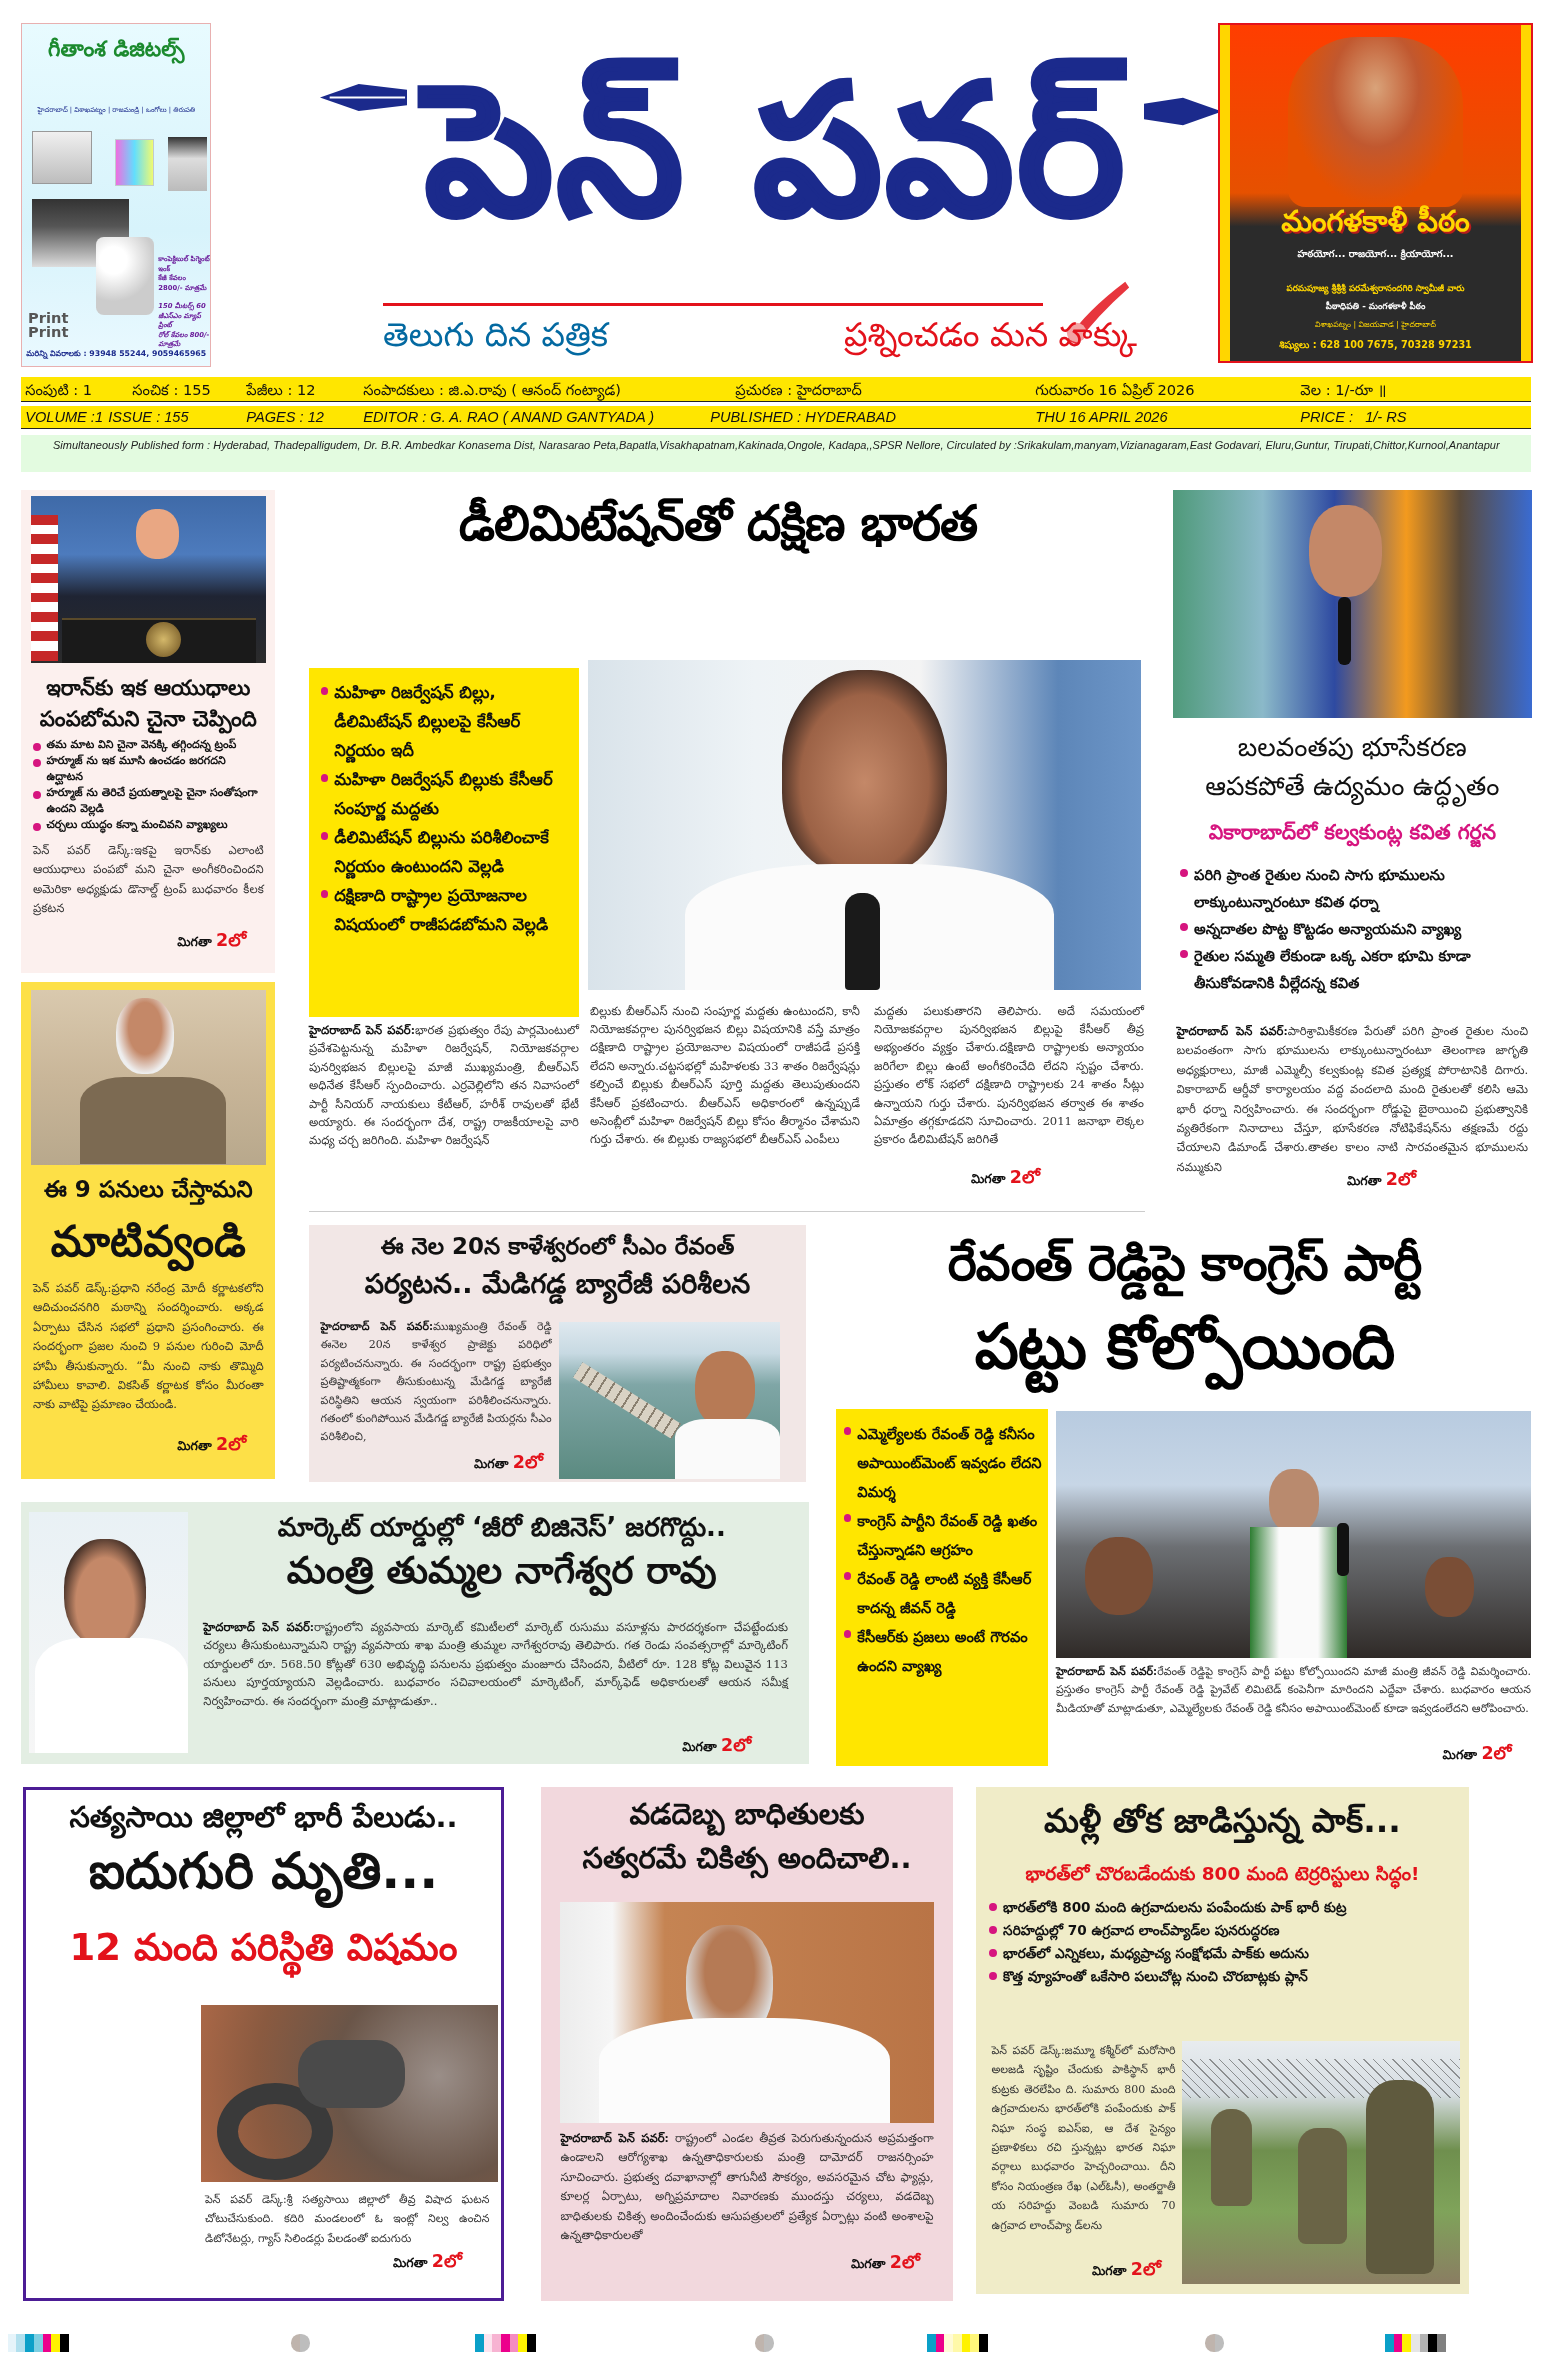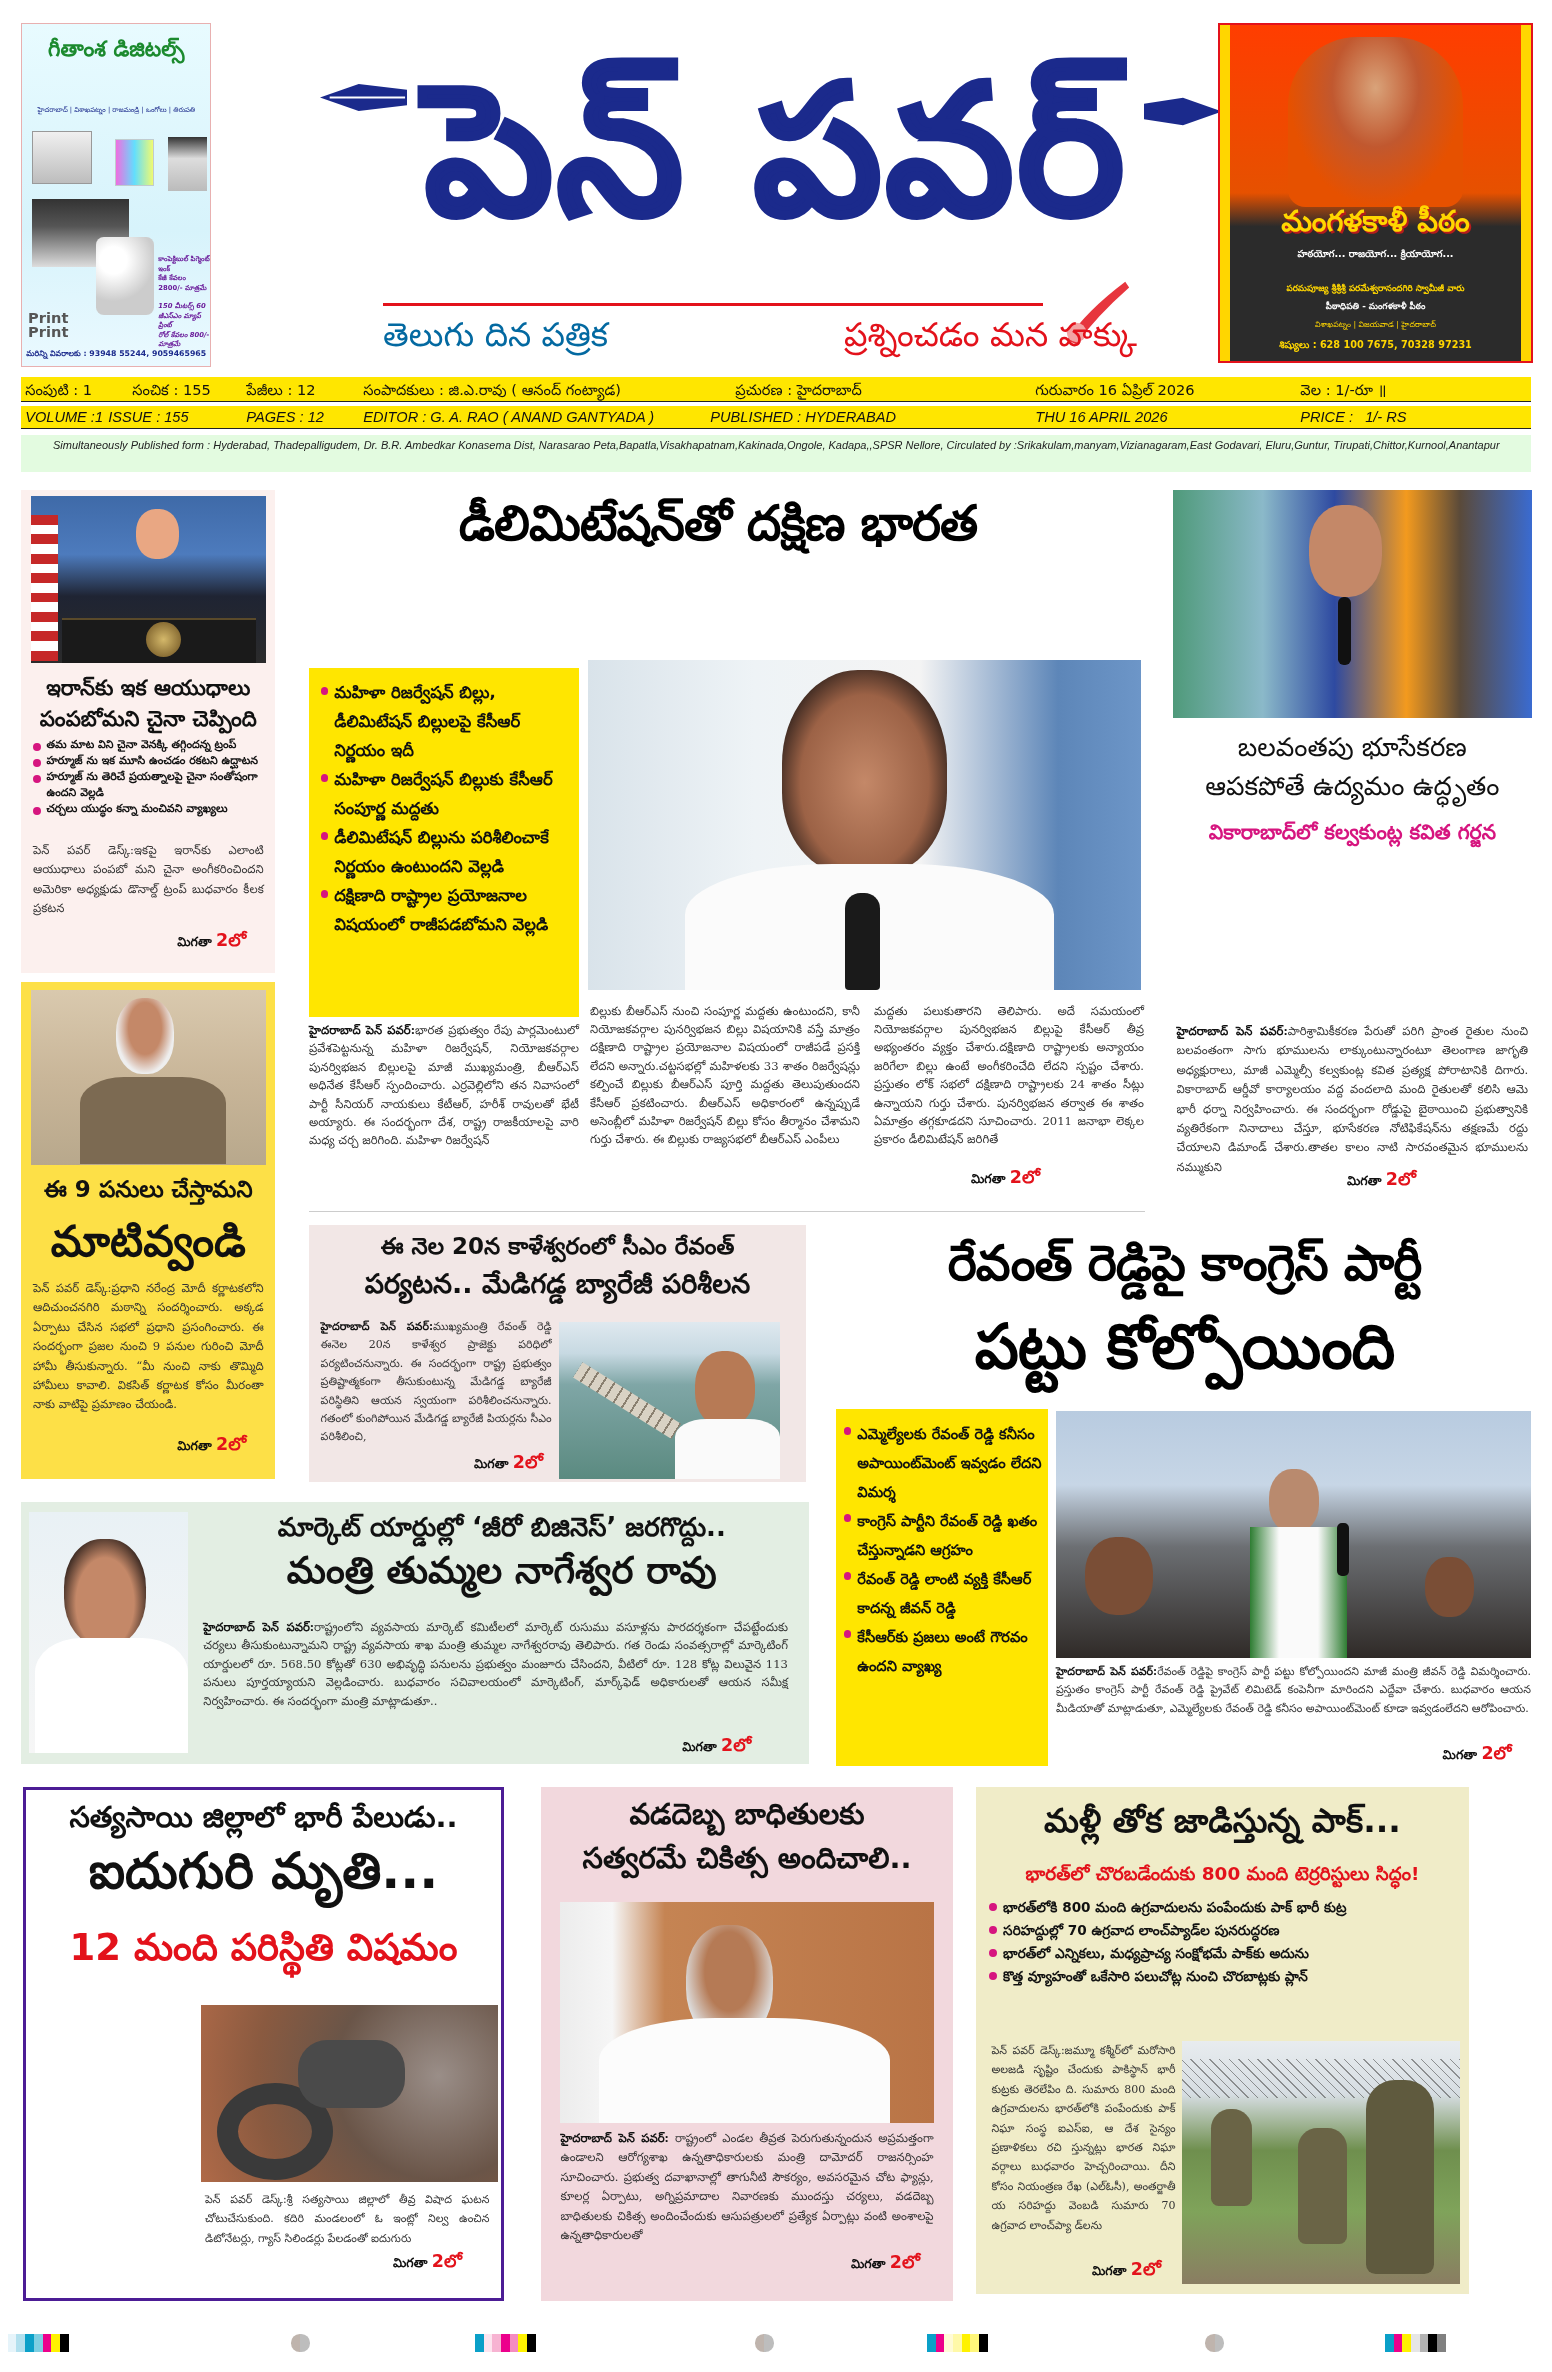--- a/index.html
+++ b/index.html
@@ -94,21 +94,21 @@
 <div class="abs" style="left:21.3px;top:490px;width:254px;height:483px;background:#fcf0ee;padding:5.8px 9.7px;">
   <div class="photo" style="left:9.7px;top:5.8px;width:235px;height:167px;background:linear-gradient(180deg,#3f6aa8 0%,#4d7bbd 35%,#1f2433 60%,#2b2b2b 100%);">
     <div style="position:absolute;left:0;top:19.4px;width:27px;height:146px;background:repeating-linear-gradient(180deg,#c62828 0 9.7px,#fff 9.7px 19.4px);"></div>
     <div style="position:absolute;left:31px;bottom:0;width:194px;height:45px;background:#1a1a1a;border-top:2.9px solid #5a4a2a;"></div>
     <div style="position:absolute;left:115px;bottom:5.8px;width:35px;height:35px;border-radius:50%;background:radial-gradient(#d4b86a,#6a4e1e);"></div>
     <div style="position:absolute;left:105px;top:13.6px;width:43px;height:50px;border-radius:45%;background:#e9a783;"></div>
   </div>
   <div style="position:absolute;left:7.8px;right:7.8px;top:182px;text-align:center;font-weight:bold;font-size:21.3px;line-height:31px;">ఇరాన్‌కు ఇక ఆయుధాలు పంపబోమని చైనా చెప్పింది</div>
   <ul class="bullets" style="position:absolute;left:9.7px;right:9.7px;top:247px;font-size:11px;font-weight:bold;">
     <li>తమ మాట విని చైనా వెనక్కి తగ్గిందన్న ట్రంప్</li>
-    <li>హర్మూజ్ ను ఇక మూసి ఉంచడం రకటని ఉద్ఘాటన</li>
+    <li>హర్మూజ్ ను ఇక మూసి ఉంచడం జరగదని ఉద్ఘాటన</li>
     <li>హర్మూజ్ ను తెరిచే ప్రయత్నాలపై చైనా సంతోషంగా ఉందని వెల్లడి</li>
     <li>చర్చలు యుద్ధం కన్నా మంచివని వ్యాఖ్యలు</li>
   </ul>
   <div class="body-text" style="position:absolute;left:11.6px;right:11.6px;top:351px;font-size:11.6px;line-height:19.4px;">పెన్ పవర్ డెస్క్:ఇకపై ఇరాన్‌కు ఎలాంటి ఆయుధాలు పంపబో మని చైనా అంగీకరించిందని అమెరికా అధ్యక్షుడు డొనాల్డ్ ట్రంప్ బుధవారం కీలక ప్రకటన</div>
   <div class="cont" style="position:absolute;right:29px;bottom:19.4px;">
     <span>మిగతా</span> <span class="pg">2లో</span>
   </div>
 </div>
 
 <div class="abs" style="left:291px;top:490px;width:854px;">
@@ -139,20 +139,25 @@
 </div>
 <div class="abs" style="left:309px;top:1211px;width:836px;height:1px;background:#ccc;"></div>
 
 <div class="abs" style="left:1163px;top:490px;width:369px;height:718px;">
   <div class="photo" style="left:9.7px;top:0;width:359px;height:228px;background:linear-gradient(90deg,#4f9a7a 0%,#8bb9c9 25%,#2e4aa1 45%,#f39a1e 65%,#5a4a3a 80%,#3a6bd1 100%);">
     <div style="position:absolute;left:136px;top:14.6px;width:73px;height:92px;border-radius:45%;background:#c48868;"></div>
     <div style="position:absolute;left:165px;top:107px;width:13.6px;height:68px;border-radius:5.8px;background:#111;"></div>
   </div>
   <div style="position:absolute;left:9.7px;right:0;top:238px;text-align:center;font-size:26px;line-height:39px;font-weight:500;padding:0 19.4px;">బలవంతపు భూసేకరణ ఆపకపోతే ఉద్యమం ఉద్ధృతం</div>
   <div style="position:absolute;left:9.7px;right:0;top:330px;text-align:center;font-size:20.4px;font-weight:bold;color:#d6157f;">వికారాబాద్‌లో కల్వకుంట్ల కవిత గర్జన</div>
+  <ul class="bullets" style="position:absolute;left:15.5px;right:3.9px;top:371px;font-size:14.6px;font-weight:bold;">
+    <li style="line-height:27px;">పరిగి ప్రాంత రైతుల నుంచి సాగు భూములను లాక్కుంటున్నారంటూ కవిత ధర్నా</li>
+    <li style="line-height:27px;">అన్నదాతల పొట్ట కొట్టడం అన్యాయమని వ్యాఖ్య</li>
+    <li style="line-height:27px;">రైతుల సమ్మతి లేకుండా ఒక్క ఎకరా భూమి కూడా తీసుకోవడానికి వీల్లేదన్న కవిత</li>
+  </ul>
   <div class="body-text" style="position:absolute;left:13.6px;right:3.9px;top:532px;font-size:11.6px;line-height:19.4px;">
     <span class="dateline">హైదరాబాద్  పెన్ పవర్:</span><span>పారిశ్రామికీకరణ పేరుతో పరిగి ప్రాంత రైతుల నుంచి బలవంతంగా సాగు భూములను లాక్కుంటున్నారంటూ తెలంగాణ జాగృతి అధ్యక్షురాలు, మాజీ ఎమ్మెల్సీ కల్వకుంట్ల కవిత ప్రత్యక్ష పోరాటానికి దిగారు. వికారాబాద్ ఆర్డీవో కార్యాలయం వద్ద వందలాది మంది రైతులతో కలిసి ఆమె భారీ ధర్నా నిర్వహించారు. ఈ సందర్భంగా రోడ్డుపై బైఠాయించి ప్రభుత్వానికి వ్యతిరేకంగా నినాదాలు చేస్తూ, భూసేకరణ నోటిఫికేషన్‌ను తక్షణమే రద్దు చేయాలని డిమాండ్ చేశారు.తాతల కాలం నాటి సారవంతమైన భూములను నమ్ముకుని</span>
   </div>
   <div class="cont" style="position:absolute;right:116px;top:679px;">
     <span>మిగతా</span> <span class="pg">2లో</span>
   </div>
 </div>
 
 <div class="abs" style="left:21.3px;top:982px;width:254px;height:497px;background:#fde047;">
   <div class="photo" style="left:9.7px;top:7.8px;width:235px;height:175px;background:linear-gradient(180deg,#d9c9ae 0%,#c9b699 50%,#b8a88c 100%);">

